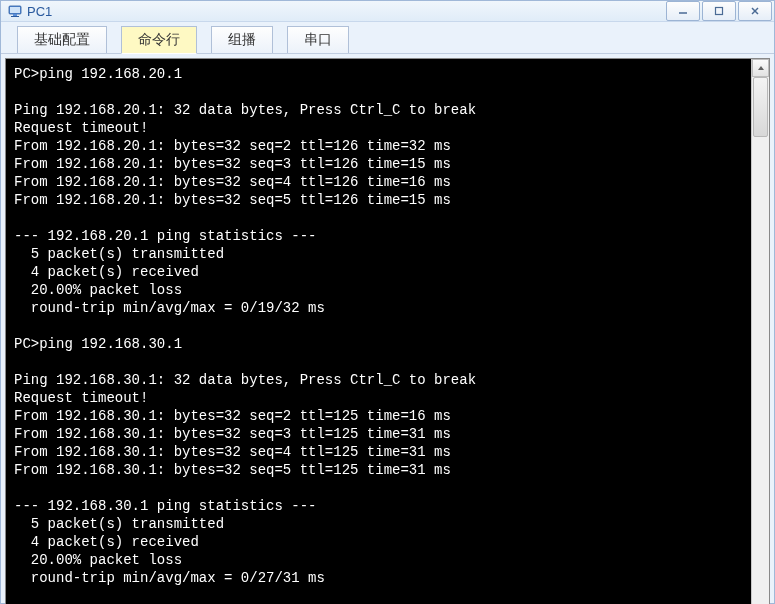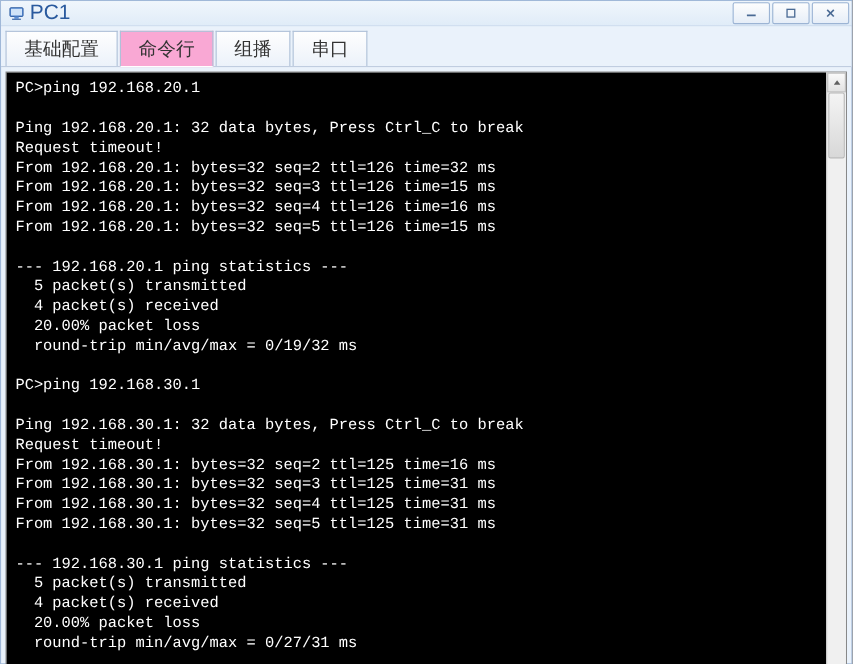--- a/index.html
+++ b/index.html
@@ -31,21 +31,21 @@
       align-items: center;
       gap: 4px;
     }
     .app-icon {
       width: 16px;
       height: 16px;
       display: inline-block;
     }
     .title-text {
       color: #2a5a9e;
-      font-size: 19px;
+      font-size: 13px;
       font-weight: 500;
     }
     .winbtns {
       display: flex;
       gap: 0;
     }
     .winbtn {
       width: 34px;
       height: 20px;
       border: 1px solid #9cb4d4;
@@ -60,32 +60,33 @@
       margin-right: 2px;
     }
     .tabbar {
       display: flex;
       border-bottom: 1px solid #c0cde0;
       padding: 4px 4px 0 4px;
       background: #eaf2fb;
     }
     .tab {
       padding: 4px 16px;
-      font-size: 17px;
+      font-size: 14px;
       border: 1px solid #b0c0d8;
       border-bottom: none;
       background: linear-gradient(#fefefe, #ecf2fa);
       margin-right: 2px;
       cursor: pointer;
       color: #333;
       min-width: 58px;
       text-align: center;
+      margin-left: 12px;
     }
     .tab.active {
-      background: #f9a8d4;
+      background: #fef9c3;
       border-bottom: 1px solid #fff;
       margin-bottom: -1px;
     }
     .terminal-wrap {
       flex: 1;
       position: relative;
       margin: 4px;
       border: 1px solid #888;
       display: flex;
     }

